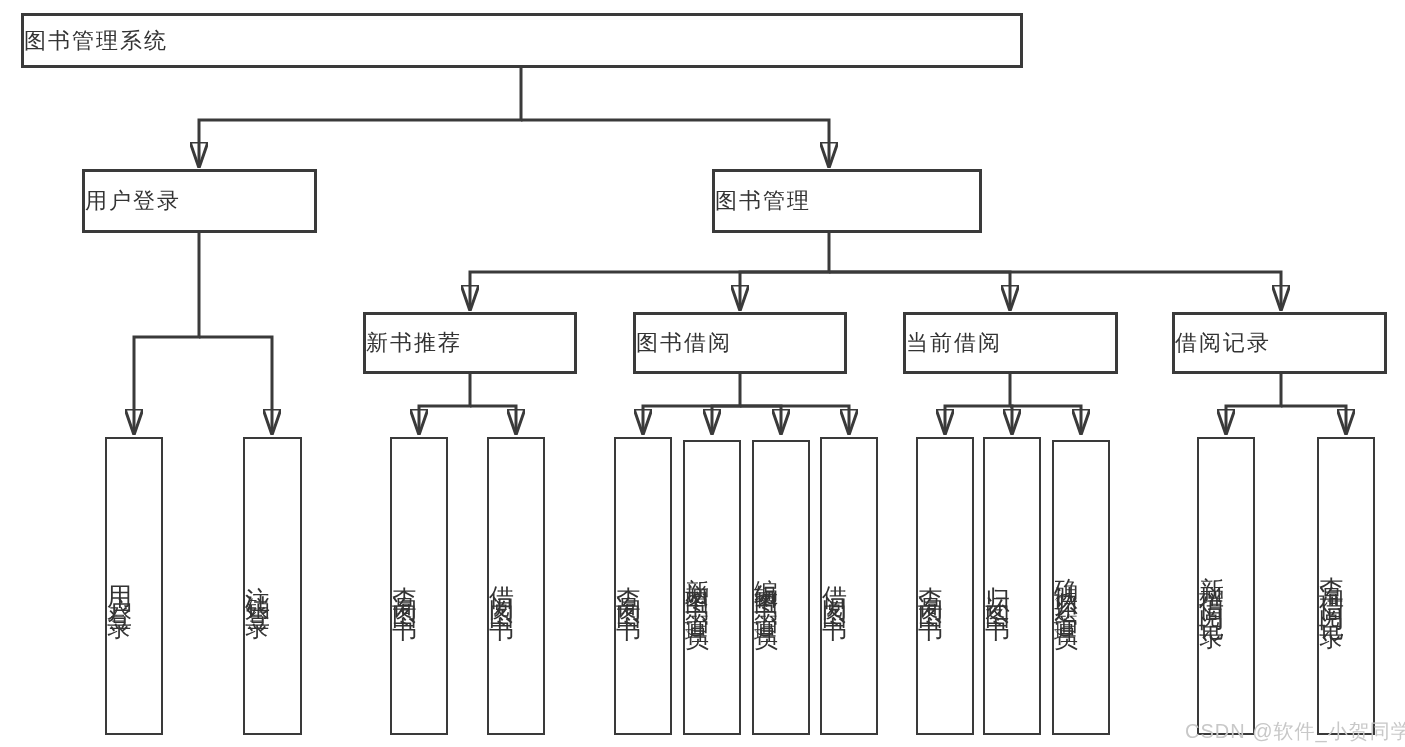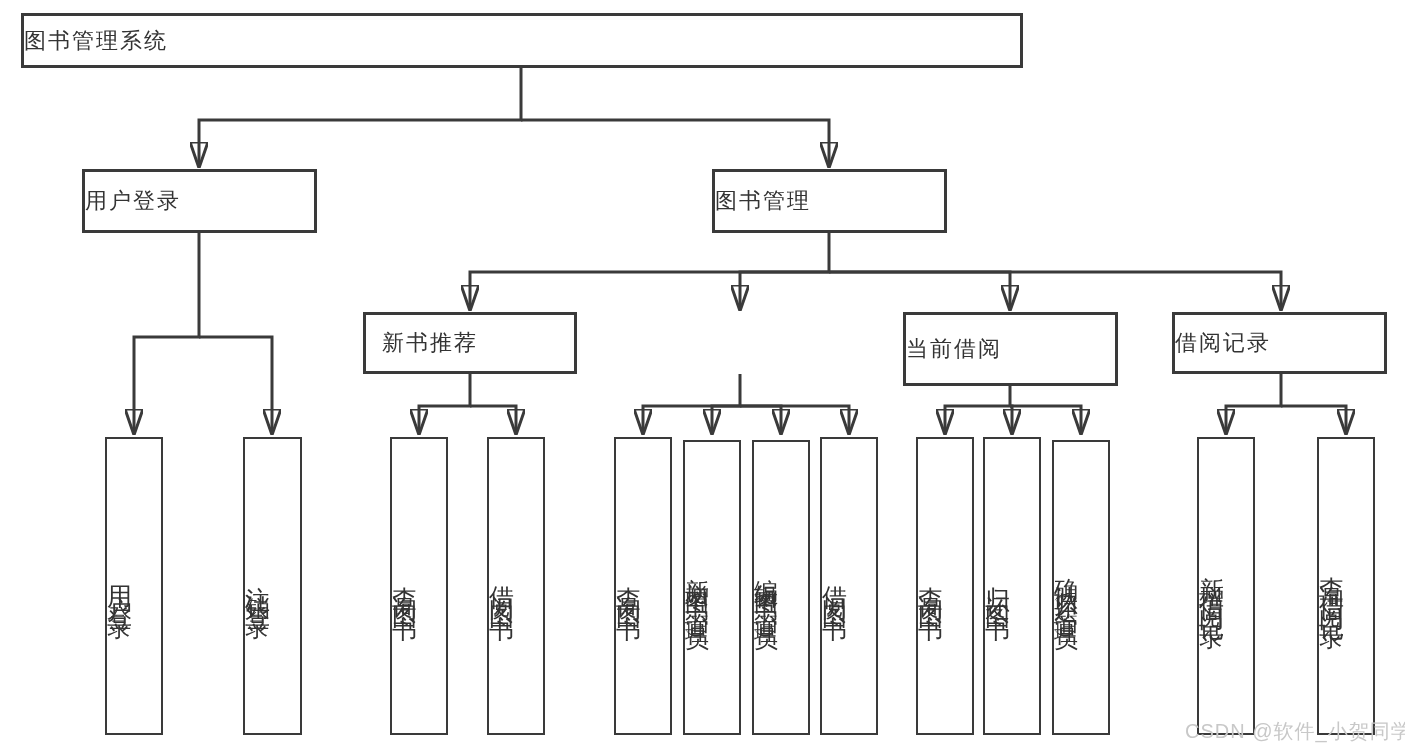--- a/index.html
+++ b/index.html
@@ -109,28 +109,31 @@
     <path d="M1281,406 H1346 V433" marker-end="url(#arrow)"></path>
   </svg>
 
   <div class="node h" style="left:21px; top:13px; width:1002px; height:55px;">
     <span class="lbl">图书管理系统</span>
   </div>
 
   <div class="node h" style="left:82px; top:169px; width:235px; height:64px;">
     <span class="lbl">用户登录</span>
   </div>
-  <div class="node h" style="left:712px; top:169px; width:235px; height:64px;">
+  <div class="node h" style="left:712px; top:169px; width:270px; height:64px;">
     <span class="lbl">图书管理</span>
   </div>
 
-  <div class="node h" style="left:363px; top:312px; width:214px; height:62px;padding-left:16px;">
+  <div class="node h" style="left:363px; top:312px; width:214px; height:62px;">
     <span class="lbl">新书推荐</span>
   </div>
-  <div class="node h" style="left:903px; top:312px; width:215px; height:74px;">
+  <div class="node h" style="left:633px; top:312px; width:214px; height:62px;">
+    <span class="lbl">图书借阅</span>
+  </div>
+  <div class="node h" style="left:903px; top:312px; width:215px; height:62px;">
     <span class="lbl">当前借阅</span>
   </div>
   <div class="node h" style="left:1172px; top:312px; width:215px; height:62px;">
     <span class="lbl">借阅记录</span>
   </div>
 
   <div class="node v" style="left:105px; top:437px; width:58px; height:298px;">
     <span class="lbl">用户登录</span>
   </div>
   <div class="node v" style="left:243px; top:437px; width:59px; height:298px;">

